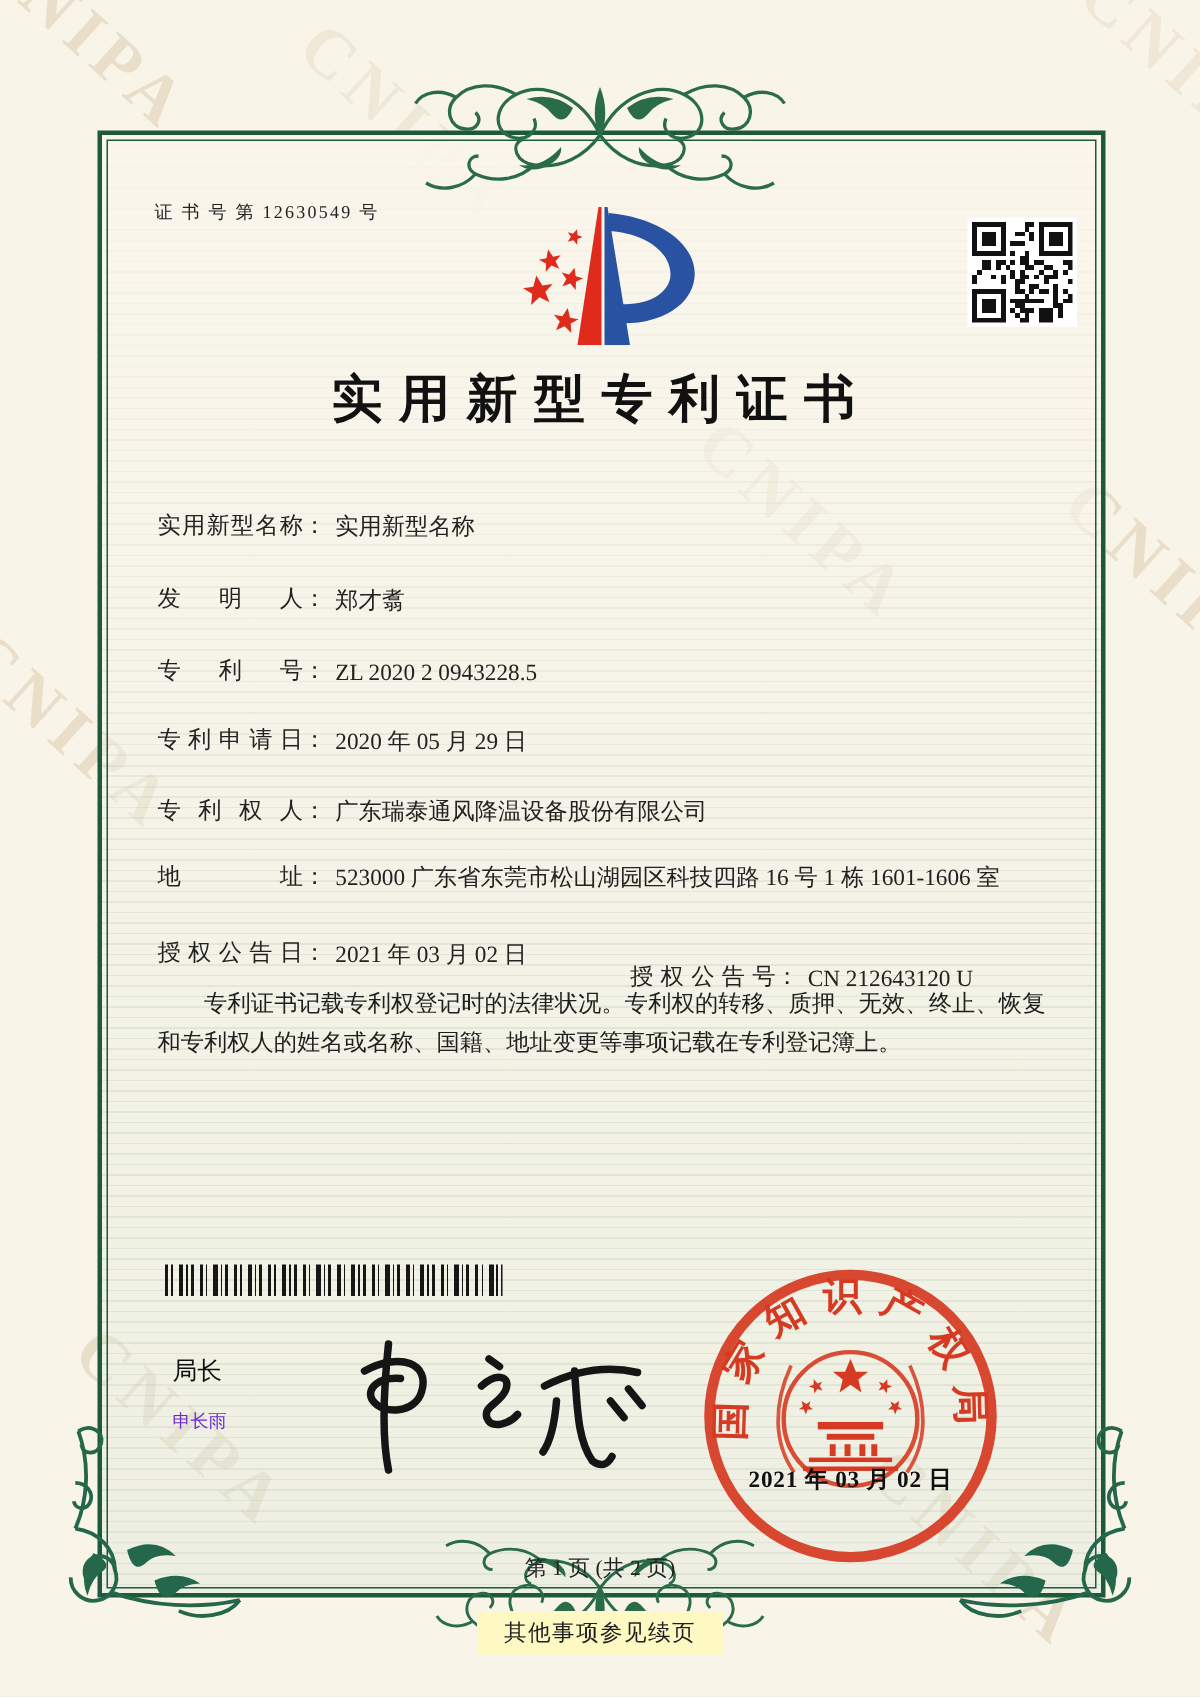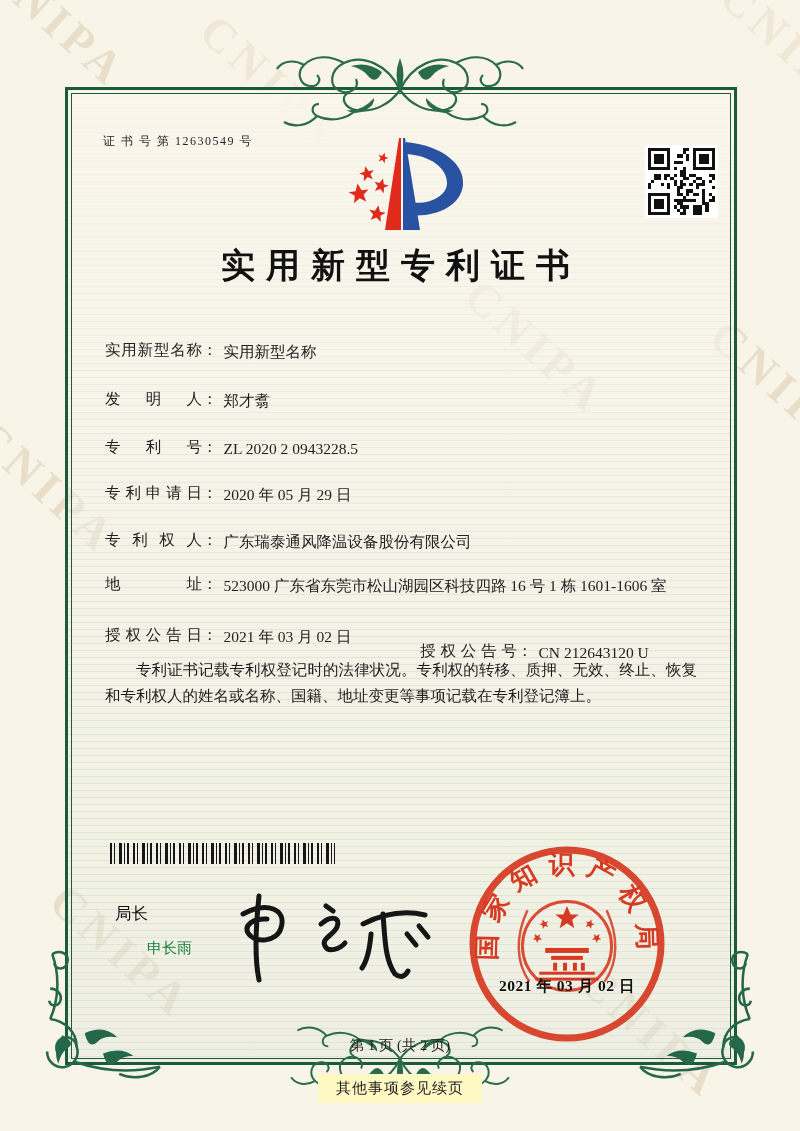--- a/index.html
+++ b/index.html
@@ -55,21 +55,21 @@
     position:absolute; left:110px; top:843px; width:225px; height:21px;
     background:
       repeating-linear-gradient(90deg,
         #161616 0 2px, transparent 2px 4px,
         #161616 4px 5px, transparent 5px 9px,
         #161616 9px 12px, transparent 12px 14px,
         #161616 14px 15px, transparent 15px 17px,
         #161616 17px 19px, transparent 19px 23px);
   }
   .sig-title { position:absolute; left:115px; top:903px; font-size:16.5px; font-family:"Liberation Sans", sans-serif; color:#111; }
-  .sig-name  { position:absolute; left:115px; top:939px; font-size:15px; font-family:"Liberation Sans", sans-serif; color:#15803d;margin-left:32px; }
+  .sig-name  { position:absolute; left:115px; top:939px; font-size:12px; font-family:"Liberation Sans", sans-serif; color:#6d28d9; }
   .signature { position:absolute; left:225px; top:884px; width:212px; height:102px; }
   
   .seal { position:absolute; left:468px; top:845px; width:198px; height:198px; }
   .seal svg { width:100%; height:100%; }
   .seal-date {
     position:absolute; left:474px; top:976px; width:186px; text-align:center;
     font-size:15.5px; font-weight:bold; color:#101010; letter-spacing:0.5px; white-space:nowrap;
   }
   .page-note { position:absolute; left:0; right:0; top:1036px; text-align:center; font-size:14.5px; color:#222;font-family:Liberation Serif, serif; }
   .cont-note-wrap { position:absolute; left:0; right:0; top:1074px; text-align:center; }

